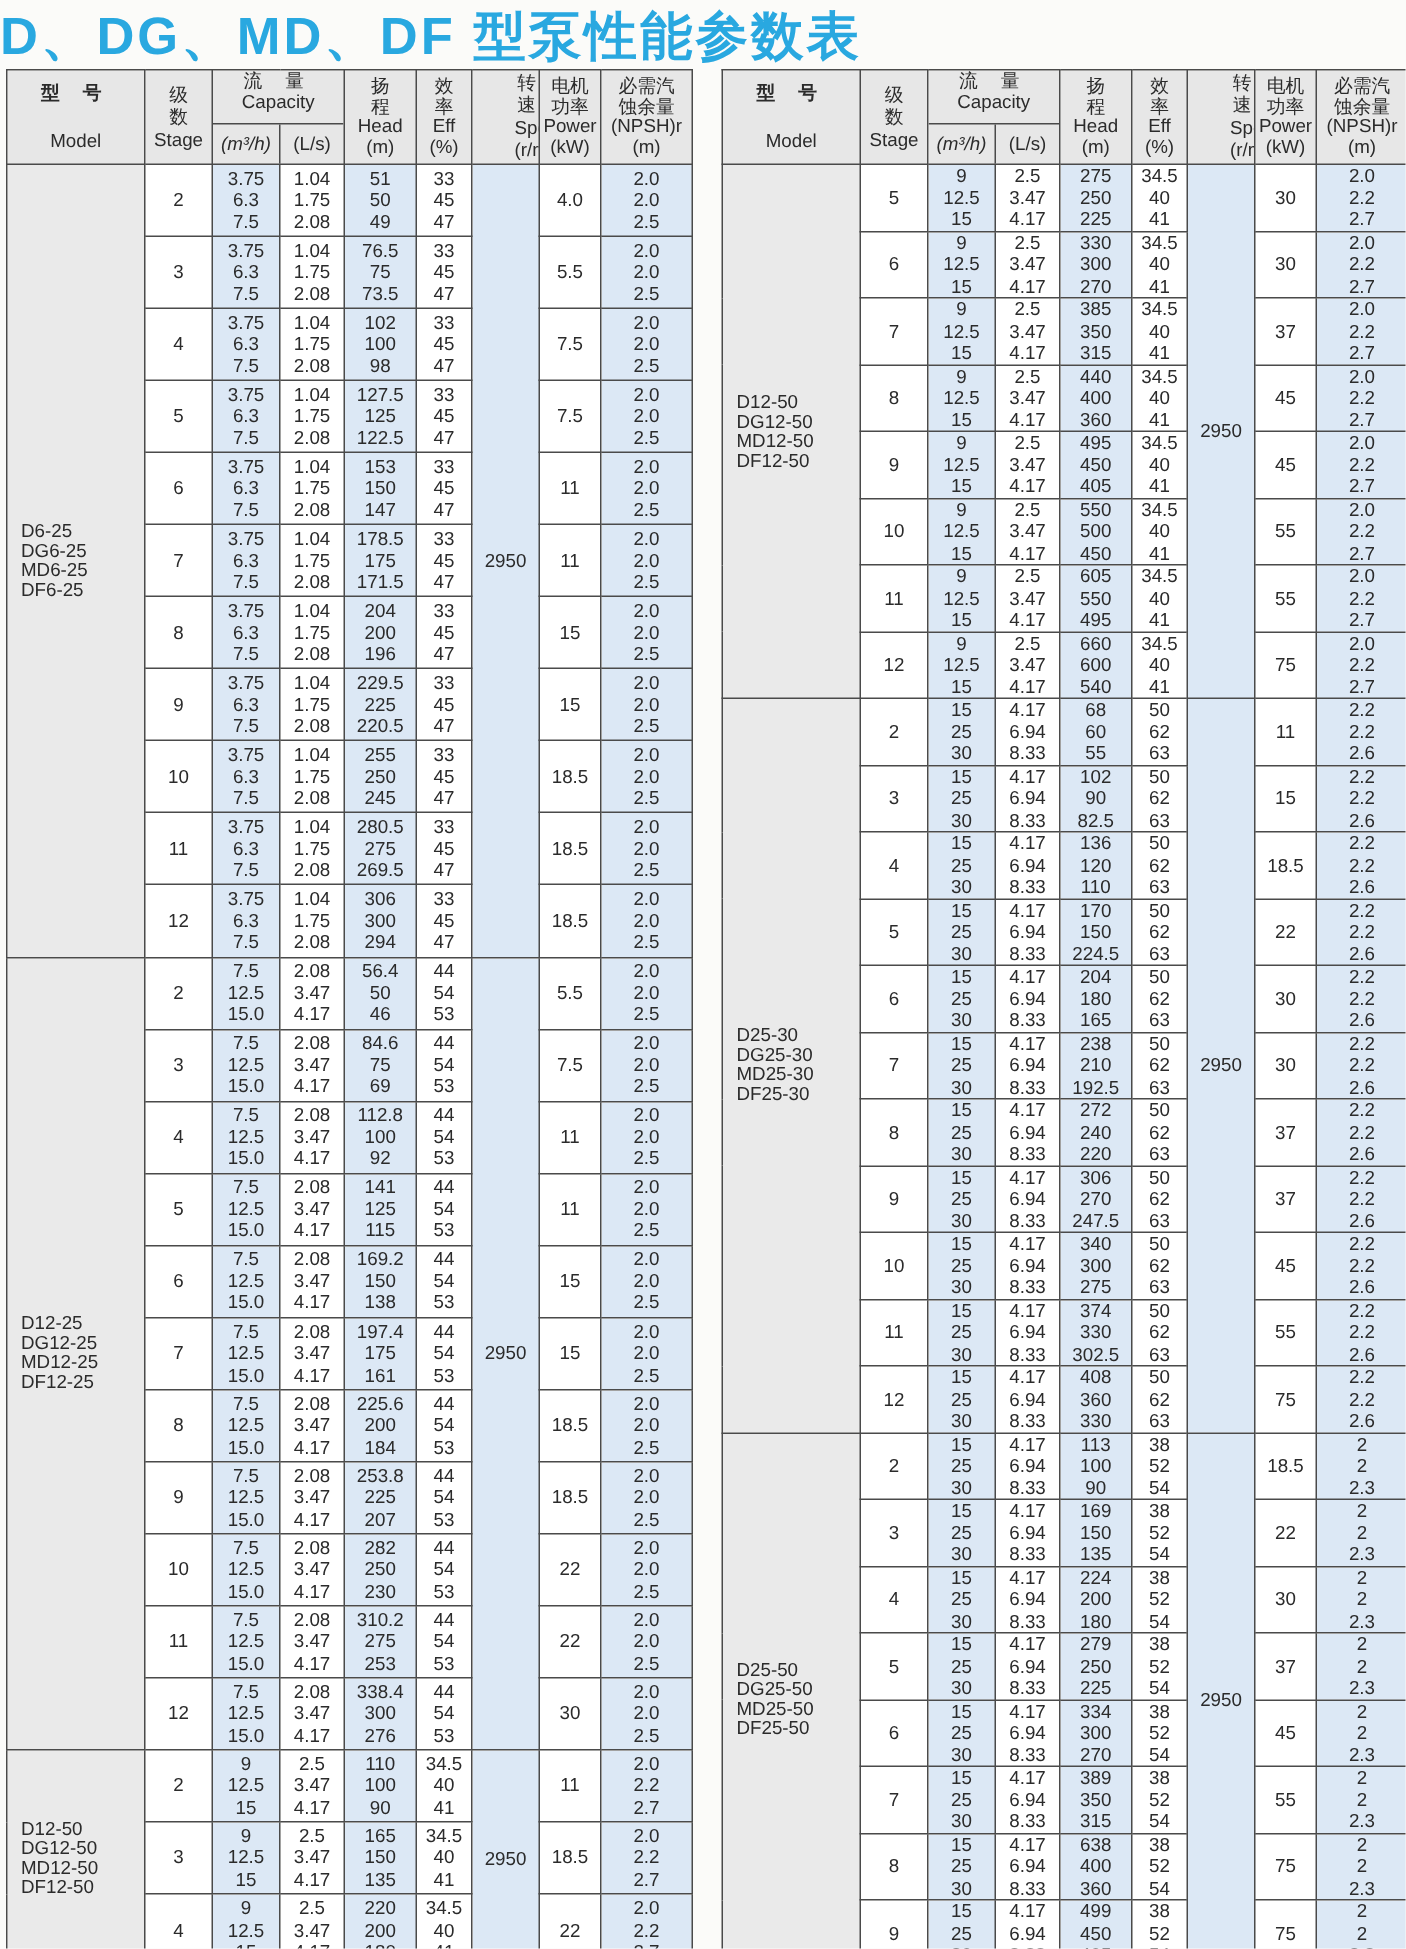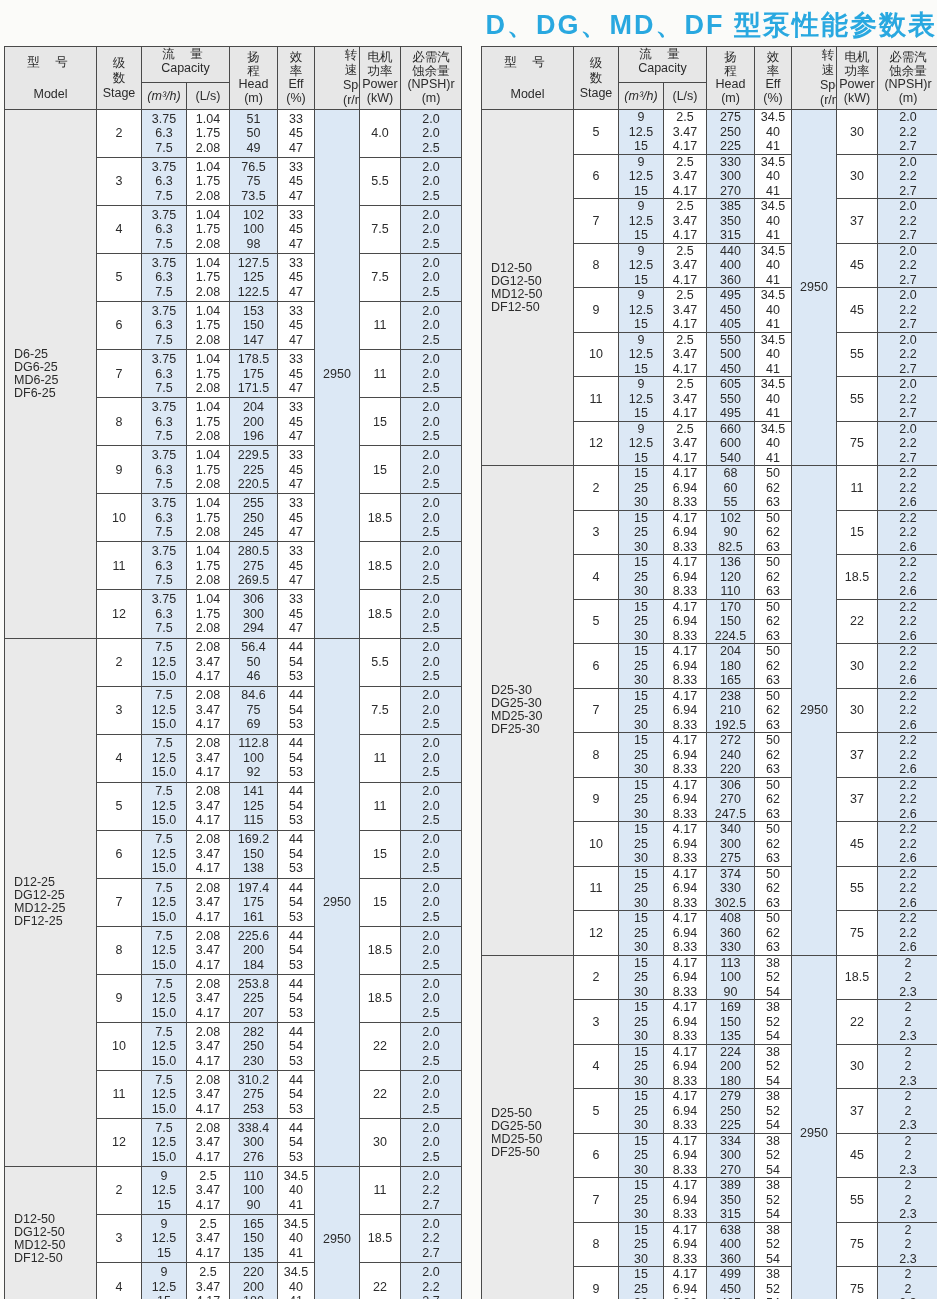--- a/index.html
+++ b/index.html
@@ -14,22 +14,22 @@
   *{box-sizing:border-box;}
   body{
     margin:0;
     width:937px;
     height:1299px;
     background:var(--c-page);
     color:var(--c-text);
     font-family:"Liberation Sans", sans-serif;
   }
   .page-title{
-    text-align:right;
-    font-size:27px;
+    text-align:left;
+    font-size:35px;
     font-weight:bold;
     letter-spacing:2px;
     color:var(--c-title);
     padding-top:6px;
     height:46px;
     line-height:38px;
   }
   .tables{
     display:flex;
     gap:19px;
@@ -47,21 +47,21 @@
     vertical-align:middle;
     font-weight:normal;
     font-size:12.5px;
     line-height:14.5px;
     overflow:hidden;
   }
   thead tr{height:63px;}
   thead th{background:var(--c-header-bg);}
   thead th > div{line-height:14px;}
   .h-model{vertical-align:middle;}
-  .h-model .cn{margin-bottom:18px;letter-spacing:6px;}
+  .h-model .cn{margin-bottom:18px;letter-spacing:6px;font-weight:bold;}
   .h-stage div{line-height:15px;}
   .h-cap{padding:0;}
   .cap-top{height:35px;display:flex;flex-direction:column;}
   .cap-top .cn{letter-spacing:6px;}
   .cap-sub{display:flex;border-top:1px solid var(--c-border);height:27px;align-items:center;}
   .cap-sub span{display:block;line-height:26px;}
   .cap-sub span:first-child{width:45px;border-right:1px solid var(--c-border);height:100%;line-height:26px;font-style:italic;}
   .cap-sub span:last-child{flex:1;}
   .h4 div{line-height:13.5px;}
   .h-speed div{line-height:15px;margin-left:28px;}

